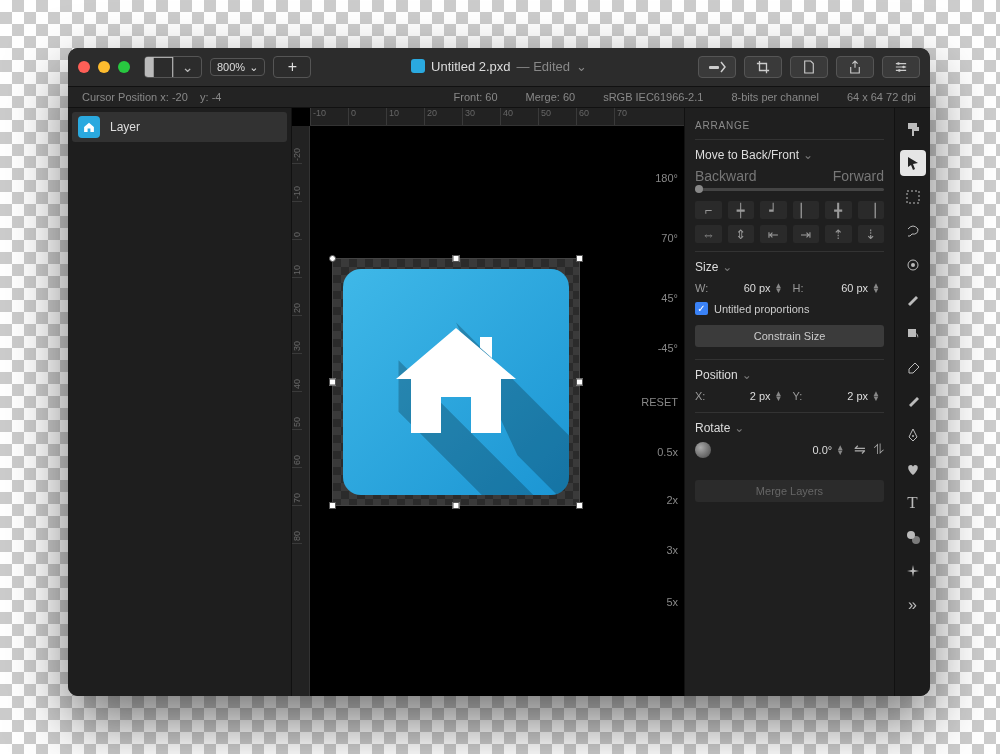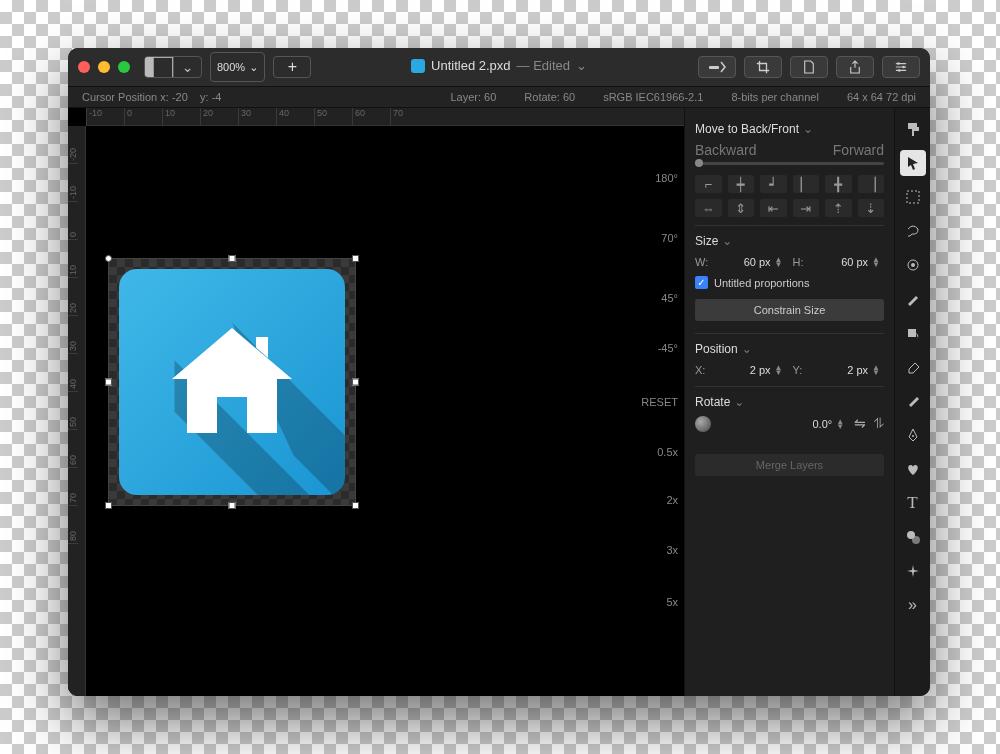--- a/index.html
+++ b/index.html
@@ -21,24 +21,24 @@
     overflow: hidden;
   }
   
   .titlebar { height: 38px; background:#2c2c2c; display:flex; align-items:center; padding:0 10px; gap:8px; }
   .traffic { display:flex; gap:8px; margin-right:6px;}
   .tl { width:12px;height:12px;border-radius:50%; }
   .tl.r{background:#ff5f57;} .tl.y{background:#febc2e;} .tl.g{background:#28c840;}
   .seg { display:flex; height:22px; border:1px solid #555; border-radius:4px; overflow:hidden;}
   .seg .btn{ width:28px; display:flex;align-items:center;justify-content:center; color:#bbb; font-size:14px; }
   .seg .btn + .btn{ border-left:1px solid #555;}
-  .zoom { height:30px; border:1px solid #555; border-radius:4px; padding:0 6px; display:flex; align-items:center; gap:4px; color:#ddd; font-size:11px;}
+  .zoom { height:18px; border:1px solid #555; border-radius:4px; padding:0 6px; display:flex; align-items:center; gap:4px; color:#ddd; font-size:11px;}
   .plusbtn { height:22px; width:38px; border:1px solid #555;border-radius:4px; display:flex;align-items:center;justify-content:center;color:#ddd;font-size:16px;}
   .title { position:absolute; left:0; right:0; text-align:center; pointer-events:none; color:#bbb; font-size:13px;}
-  .title .doc{ display:inline-flex; align-items:center; gap:6px;}
+  .title .doc{ display:inline-flex; gap:6px;}
   .title .docicon{ width:14px;height:14px;background:#2aa9df;border-radius:3px;display:inline-block;}
   .title .fn{color:#ddd;} .title .edited{color:#888;}
   .trbtns{ margin-left:auto; display:flex; gap:8px;}
   .trbtns .pill{ height:22px; min-width:38px; padding:0 8px; border:1px solid #555; border-radius:4px; background:#3a3a3a; color:#ccc; display:flex;align-items:center;justify-content:center;font-size:14px;}
   
   .infobar{ height:22px; background:#232323; border-top:1px solid #111; border-bottom:1px solid #111; display:flex; align-items:center; color:#888; font-size:11px;}
   .infobar .ci{ padding:0 14px;} .infobar .sp{flex:1;}
   
   .body{ display:flex; height:calc(100% - 60px);}
   .layers{ width:224px; background:#1e1e1e; border-right:1px solid #111;}
@@ -163,29 +163,39 @@
   </div>
 
   <div class="infobar">
     <span class="ci">
       <span>Cursor Position x:</span>
       <span>-20</span>&nbsp;&nbsp;&nbsp;
       <span>y:</span>
       <span>-4</span>
     </span>
     <span class="sp"></span>
-    <span class="ci"><span>Layer:</span> <span>60</span></span>
-    <span class="ci"><span>Rotate:</span> <span>60</span></span>
+    <span class="ci"><span>Front:</span> <span>60</span></span>
+    <span class="ci"><span>Merge:</span> <span>60</span></span>
     <span class="ci">sRGB IEC61966-2.1</span>
     <span class="ci">8-bits per channel</span>
     <span class="ci">64 x 64 72 dpi</span>
   </div>
 
   <div class="body">
 
+    <div class="layers">
+      <div class="layerrow">
+        <div class="thumb">
+          <svg width="14" height="14" viewBox="0 0 20 20">
+              <path d="M3 10 L10 4 L17 10 V17 H12 V12 H8 V17 H3 Z" fill="#fff"></path>
+            </svg>
+        </div>
+        <span>Layer</span>
+      </div>
+    </div>
 
     <div class="canvaswrap">
       <div class="ruler-top">
         <span>-10</span>
           <span>0</span>
           <span>10</span>
           <span>20</span>
           <span>30</span>
           <span>40</span>
           <span>50</span>
@@ -234,20 +244,21 @@
               <div class="h mr"></div>
             <div class="h bl"></div>
               <div class="h bm"></div>
               <div class="h br"></div>
           </div>
         </div>
       </div>
     </div>
 
     <div class="inspector">
+      <div class="ins-h">ARRANGE</div>
       <div class="sect-title">
           <span>Move to Back/Front</span>
           <span class="muted">⌄</span>
         </div>
       <div class="rowflex">
           <span class="muted">Backward</span>
           <span class="muted">Forward</span>
         </div>
       <div class="slider-line"></div>
       <div class="aligngrid">

